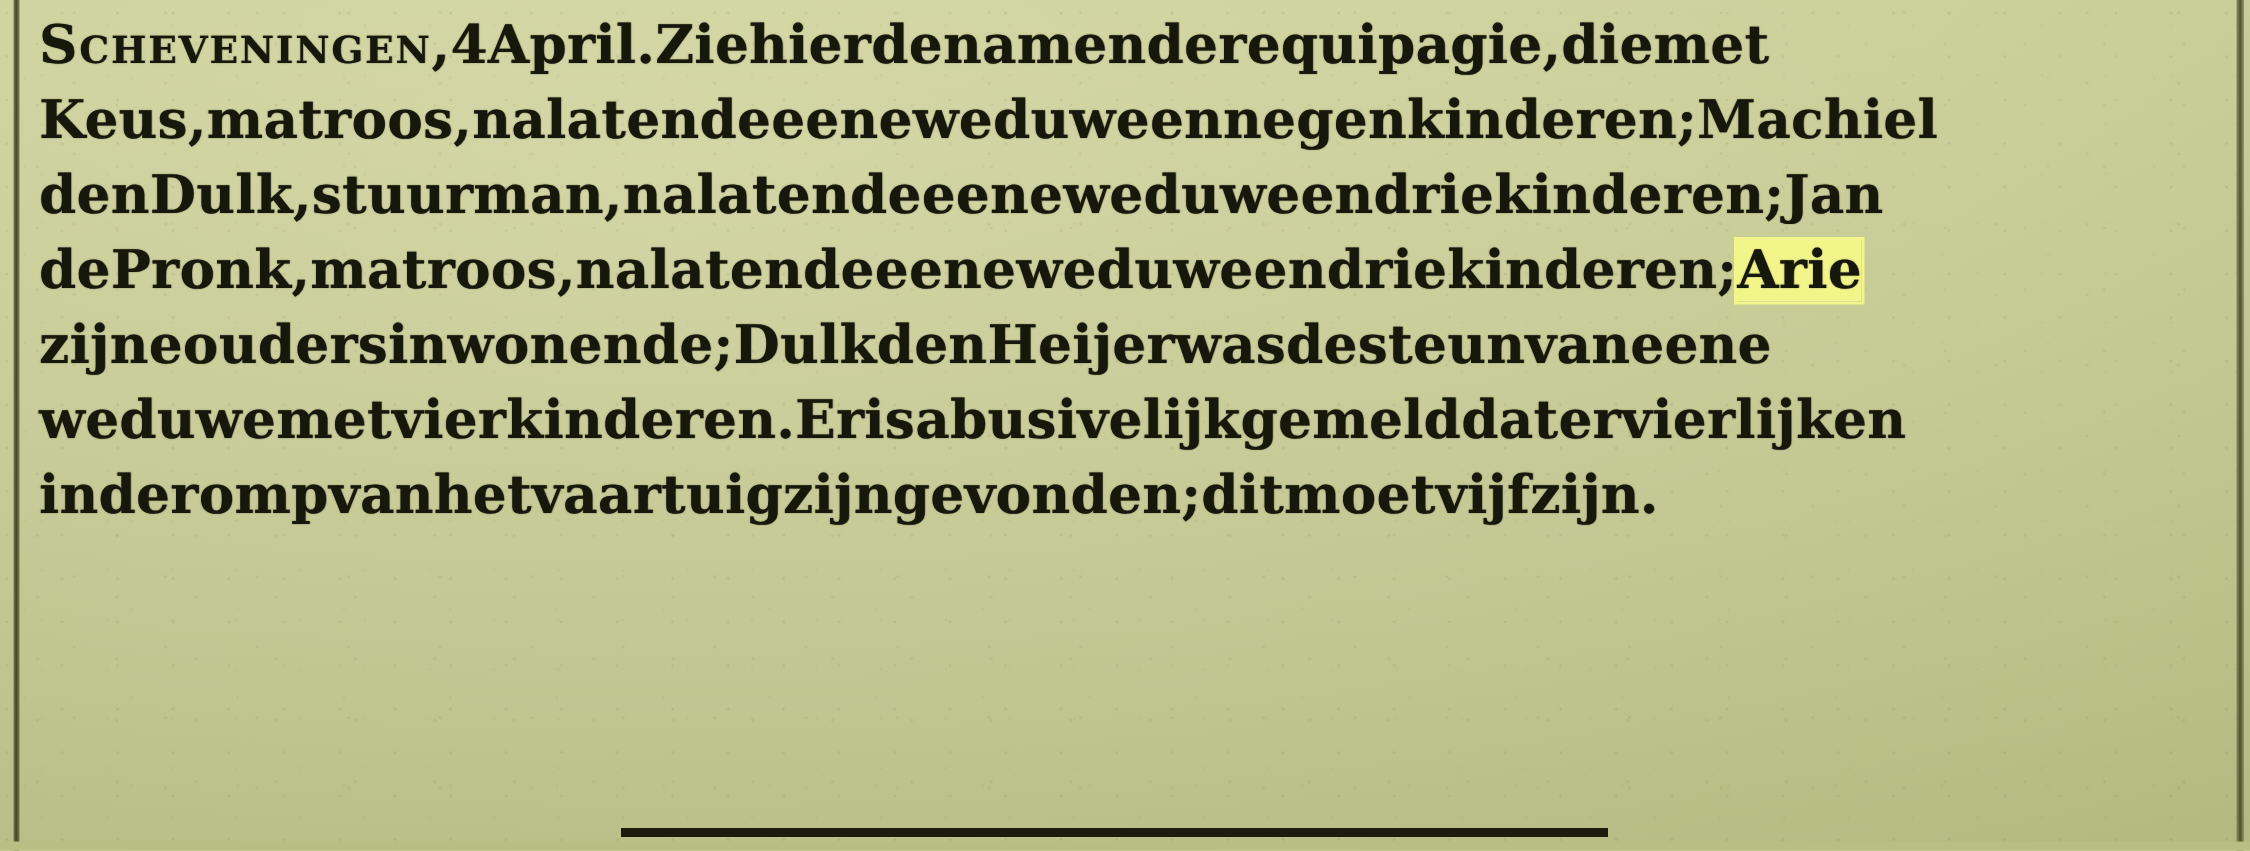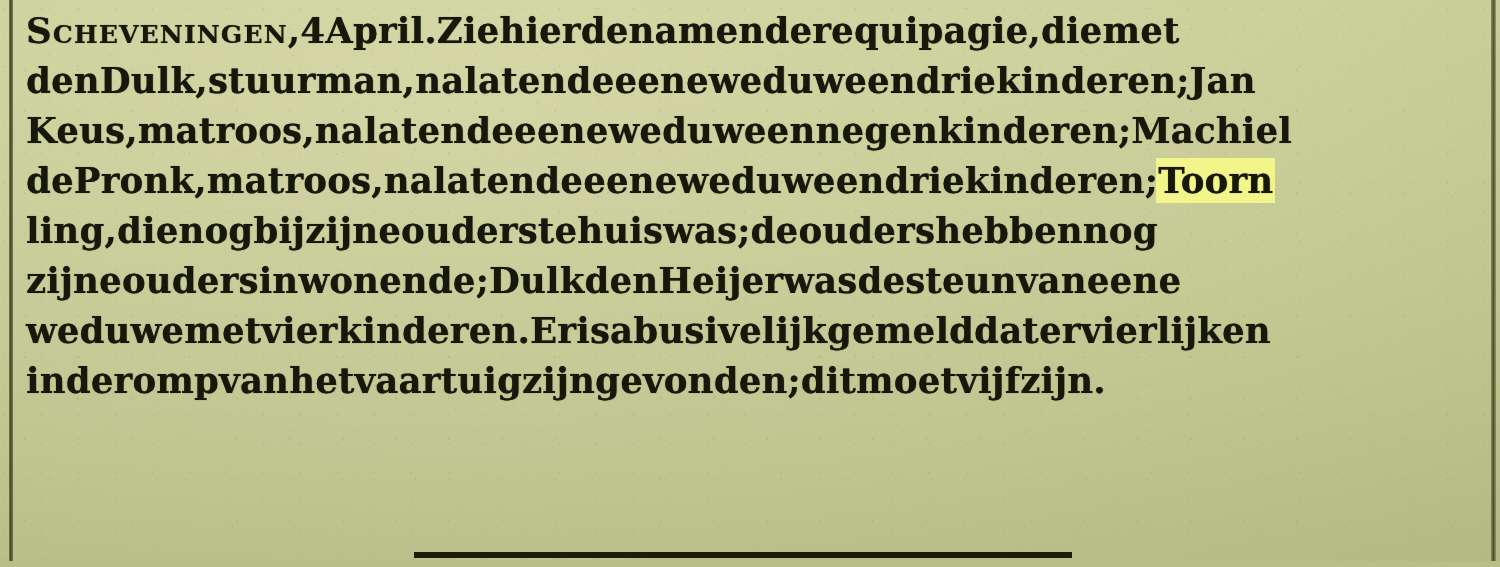--- a/index.html
+++ b/index.html
@@ -113,24 +113,23 @@
 <body>
 
 <div id="page">
 
   <div id="grain"></div>
   <div id="left-rule"></div>
   <div id="right-rule"></div>
 
   <div id="article">
       <div class="line j"><span class="smallcaps">Scheveningen</span><span>,</span><span>4</span><span>April.</span><span>Ziehier</span><span>de</span><span>namen</span><span>der</span><span>equipagie,</span><span>die</span><span>met</span></div>
+      <div class="line j"><span>Keus,</span><span>matroos,</span><span>nalatende</span><span>eene</span><span>weduwe</span><span>en</span><span>negen</span><span>kinderen;</span><span>Machiel</span></div>
       <div class="line j"><span>den</span><span>Dulk,</span><span>stuurman,</span><span>nalatende</span><span>eene</span><span>weduwe</span><span>en</span><span>drie</span><span>kinderen;</span><span>Jan</span></div>
-      <div class="line j"><span>Keus,</span><span>matroos,</span><span>nalatende</span><span>eene</span><span>weduwe</span><span>en</span><span>negen</span><span>kinderen;</span><span>Machiel</span></div>
-      <div class="line j"><span>de</span><span>Pronk,</span><span>matroos,</span><span>nalatende</span><span>eene</span><span>weduwe</span><span>en</span><span>drie</span><span>kinderen;</span><span class="hl">Toorn</span></div>
-      <div class="line j"><span>ling,</span><span>die</span><span>nog</span><span>bij</span><span>zijne</span><span>ouders</span><span>te</span><span>huis</span><span>was;</span><span>de</span><span>ouders</span><span>hebben</span><span>nog</span></div>
+      <div class="line j"><span>de</span><span>Pronk,</span><span>matroos,</span><span>nalatende</span><span>eene</span><span>weduwe</span><span>en</span><span>drie</span><span>kinderen;</span><span class="hl">Arie</span></div>
       <div class="line j"><span>zijne</span><span>ouders</span><span>inwonende;</span><span>Dulk</span><span>den</span><span>Heijer</span><span>was</span><span>de</span><span>steun</span><span>van</span><span>eene</span></div>
       <div class="line j"><span>weduwe</span><span>met</span><span>vier</span><span>kinderen.</span><span>Er</span><span>is</span><span>abusivelijk</span><span>gemeld</span><span>dat</span><span>er</span><span>vier</span><span>lijken</span></div>
       <div class="line j"><span>in</span><span>de</span><span>romp</span><span>van</span><span>het</span><span>vaartuig</span><span>zijn</span><span>gevonden;</span><span>dit</span><span>moet</span><span>vijf</span><span>zijn.</span></div>
     </div>
 
   <div id="bottom-rule"></div>
   <div id="bottom-edge"></div>
 
 </div>
 

